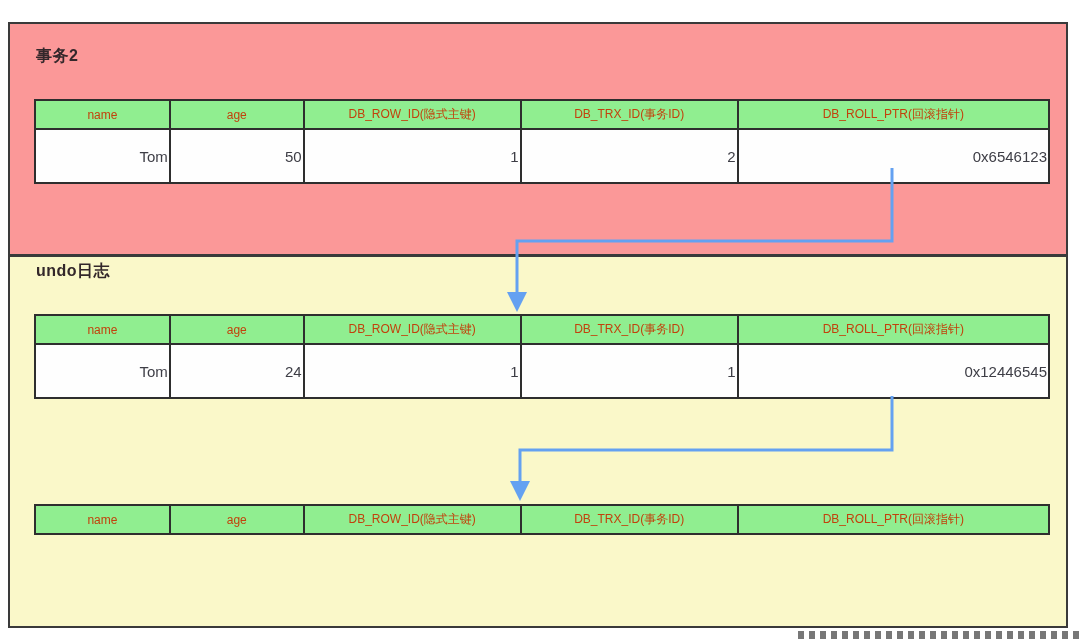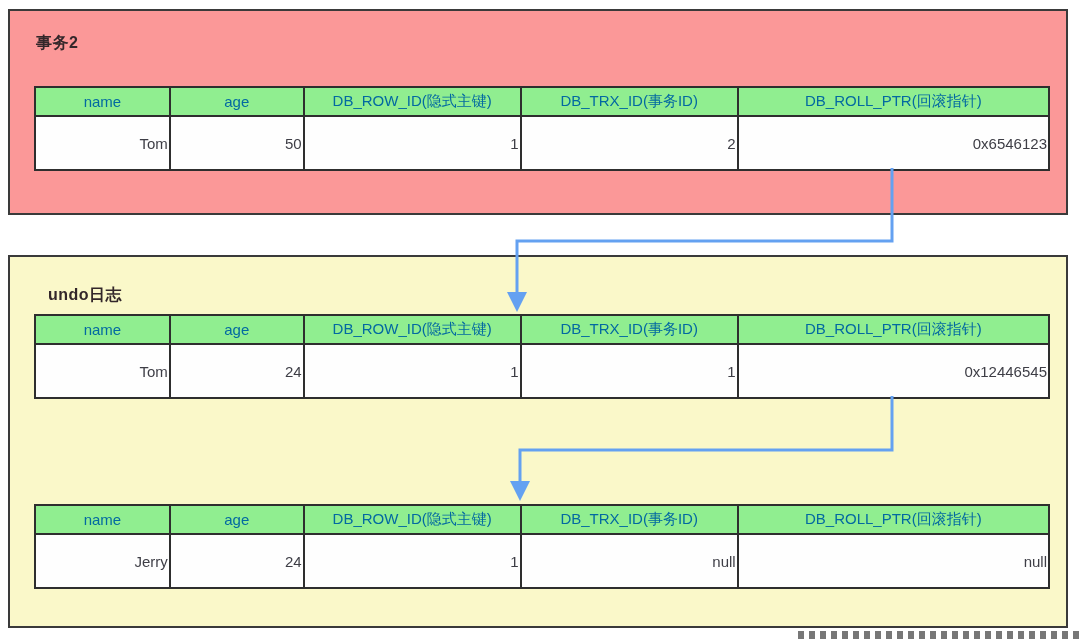--- a/index.html
+++ b/index.html
@@ -5,42 +5,42 @@
   html,body{margin:0;padding:0;}
   body{
     width:1080px;height:639px;position:relative;background:#ffffff;
     font-family:"Liberation Sans","DejaVu Sans",sans-serif;
     color:var(--text,#3e3e46);overflow:hidden;
   }
   .box{
     position:absolute;left:8px;width:1060px;box-sizing:border-box;
     border:2px solid var(--box-border,#3a3a3a);
   }
-  #transaction-box{top:9px;height:206px;background:var(--transaction-box-bg,#fb9898);}
+  #transaction-box{top:22px;height:234px;background:var(--transaction-box-bg,#fb9898);}
   #undo-box{top:255px;height:373px;background:var(--undo-box-bg,#faf8c9);}
   .box-title{
     position:absolute;left:26px;font-size:16px;font-weight:bold;
     color:var(--title-text,#33272a);letter-spacing:.5px;
   }
   #transaction-box .box-title{top:22px;}
-  #undo-box .box-title{top:28px;margin-left:12px;}
+  #undo-box .box-title{top:4px;}
   table.rec{
     position:absolute;left:24px;width:1016px;border-collapse:collapse;
     table-layout:fixed;background:var(--cell-bg,#fefefe);
   }
   #table1{top:75px;}
   #table2{top:57px;}
   #table3{top:247px;}
   table.rec th,table.rec td{
     border:2px solid var(--border,#2e2e2e);text-align:center;vertical-align:middle;
     font-weight:normal;overflow:hidden;white-space:nowrap;
   }
   table.rec th{
-    background:var(--header-bg,#90ee90);height:25px;font-size:15px;
-    color:#0369a1;
+    background:var(--header-bg,#90ee90);height:25px;font-size:12px;
+    color:#c2410c;
     margin-left:32px;
   }
   table.rec td{height:50px;font-size:15px;color:var(--text,#3e3e46);text-align:right;}
   #arrow-overlay{
     position:absolute;left:0;top:0;width:1080px;height:639px;pointer-events:none;
   }
   #watermark{
     position:absolute;right:0;bottom:0;width:282px;height:8px;opacity:.75;
     background:repeating-linear-gradient(90deg,#4a4a4a 0 6px,transparent 6px 11px);
     filter:blur(.6px);
@@ -116,27 +116,20 @@
         <col style="width:30.7%">
     </colgroup>
     <tbody>
         <tr>
       <th>name</th>
       <th>age</th>
       <th>DB_ROW_ID(隐式主键)</th>
       <th>DB_TRX_ID(事务ID)</th>
       <th>DB_ROLL_PTR(回滚指针)</th>
     </tr>
-    <tr>
-      <td>Jerry</td>
-      <td>24</td>
-      <td>1</td>
-      <td>null</td>
-      <td>null</td>
-    </tr>
   </tbody>
     </table>
 </div>
 
 <svg id="arrow-overlay" viewBox="0 0 1080 639" xmlns="http://www.w3.org/2000/svg">
   <g>
     <polyline points="892,168 892,241 517,241 517,294" fill="none" stroke-width="3" stroke="#64A1F1"></polyline>
     <polygon points="507,292 527,292 517,312" fill="#64A1F1"></polygon>
   </g>
   <g>

